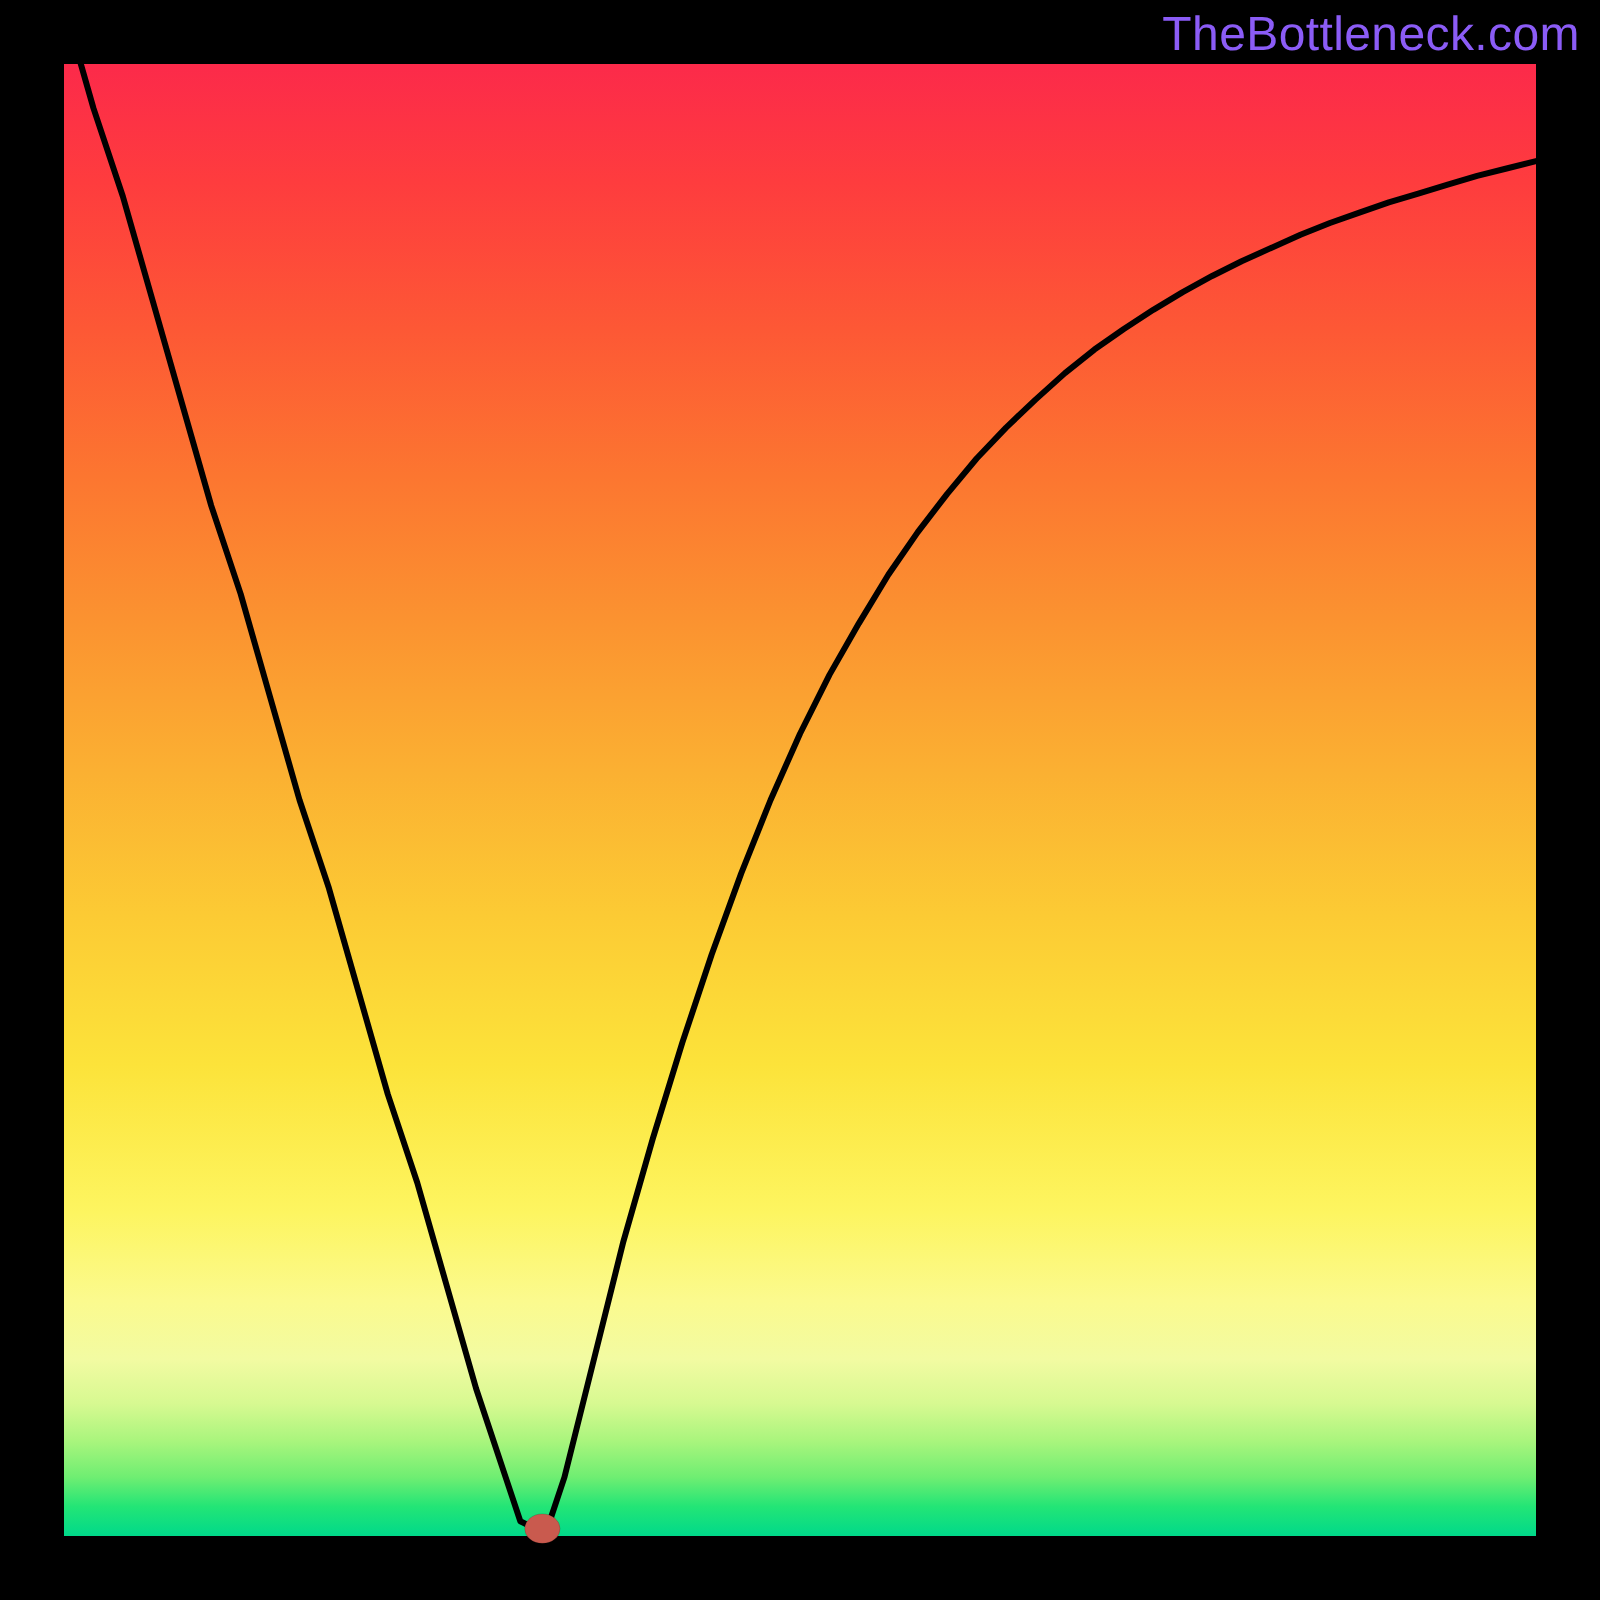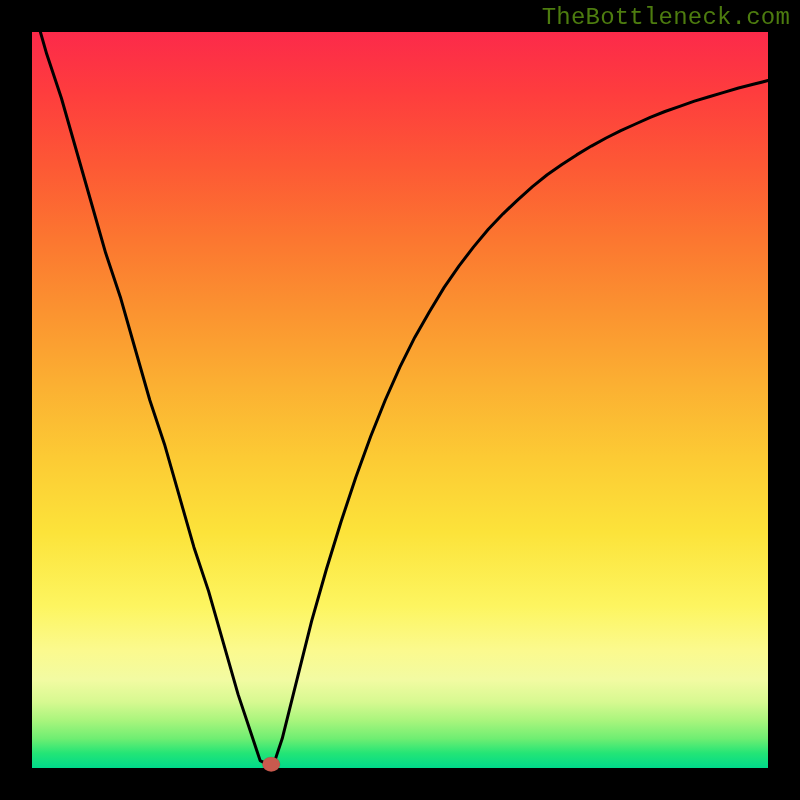--- a/index.html
+++ b/index.html
@@ -39,26 +39,25 @@
       #aaf57d 93.5%,
       #6fee72 96%,
       #23e576 98%,
       #00d98a 100%
     );
   }
   .watermark {
     position: absolute;
     top: 4px;
     right: 10px;
-    color: #4d7c0f;
+    color: #8b5cf6;
     font-size: 24px;
     font-weight: 500;
     letter-spacing: 0.2px;
     user-select: none;
-    font-family: Liberation Mono, monospace;
   }
   svg.overlay {
     position: absolute;
     left: 0;
     top: 0;
     width: 736px;
     height: 736px;
     overflow: visible;
   }
   .curve {

